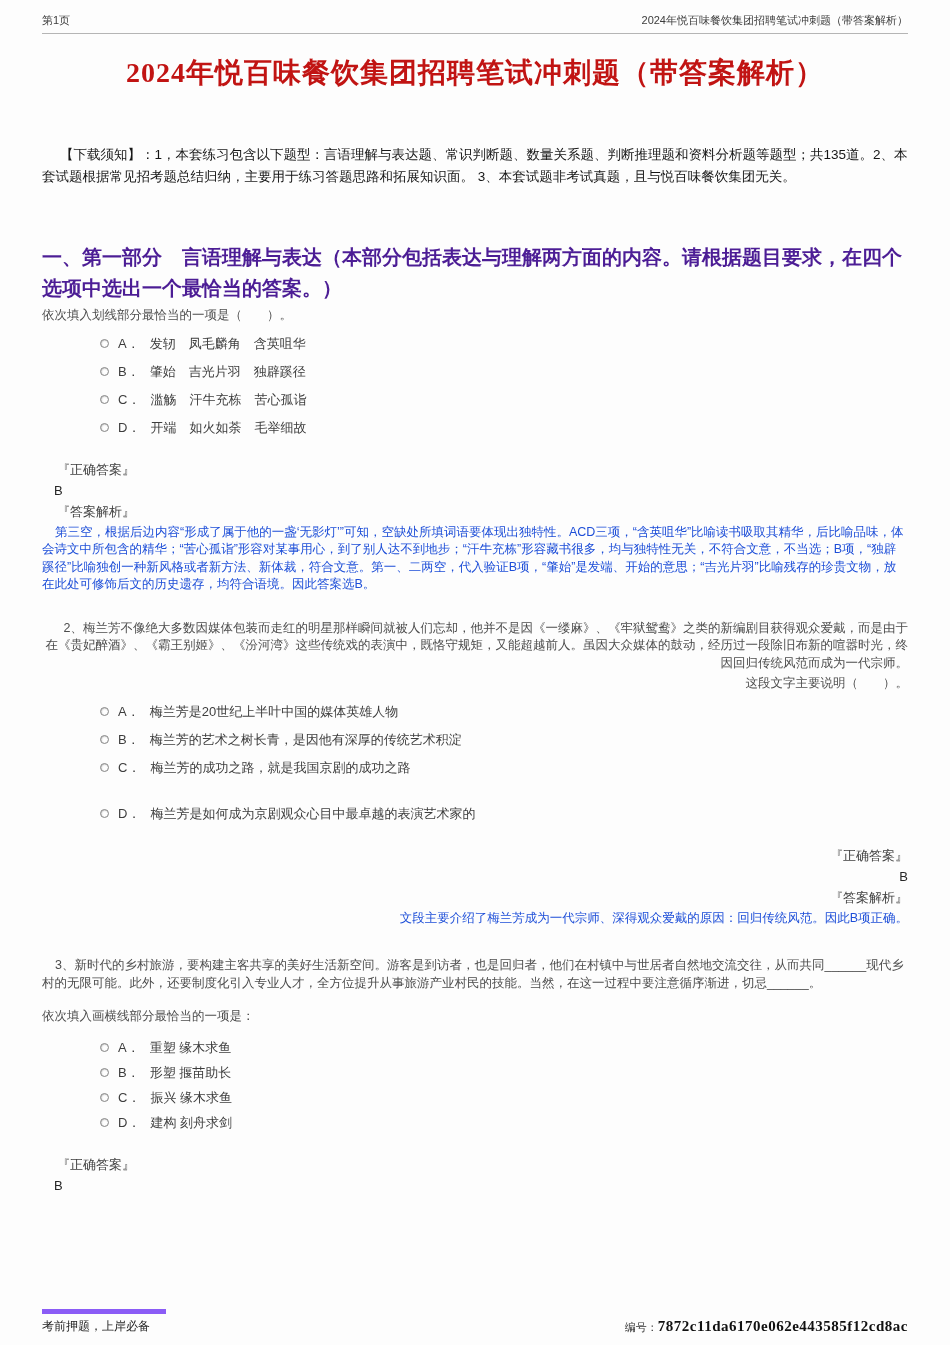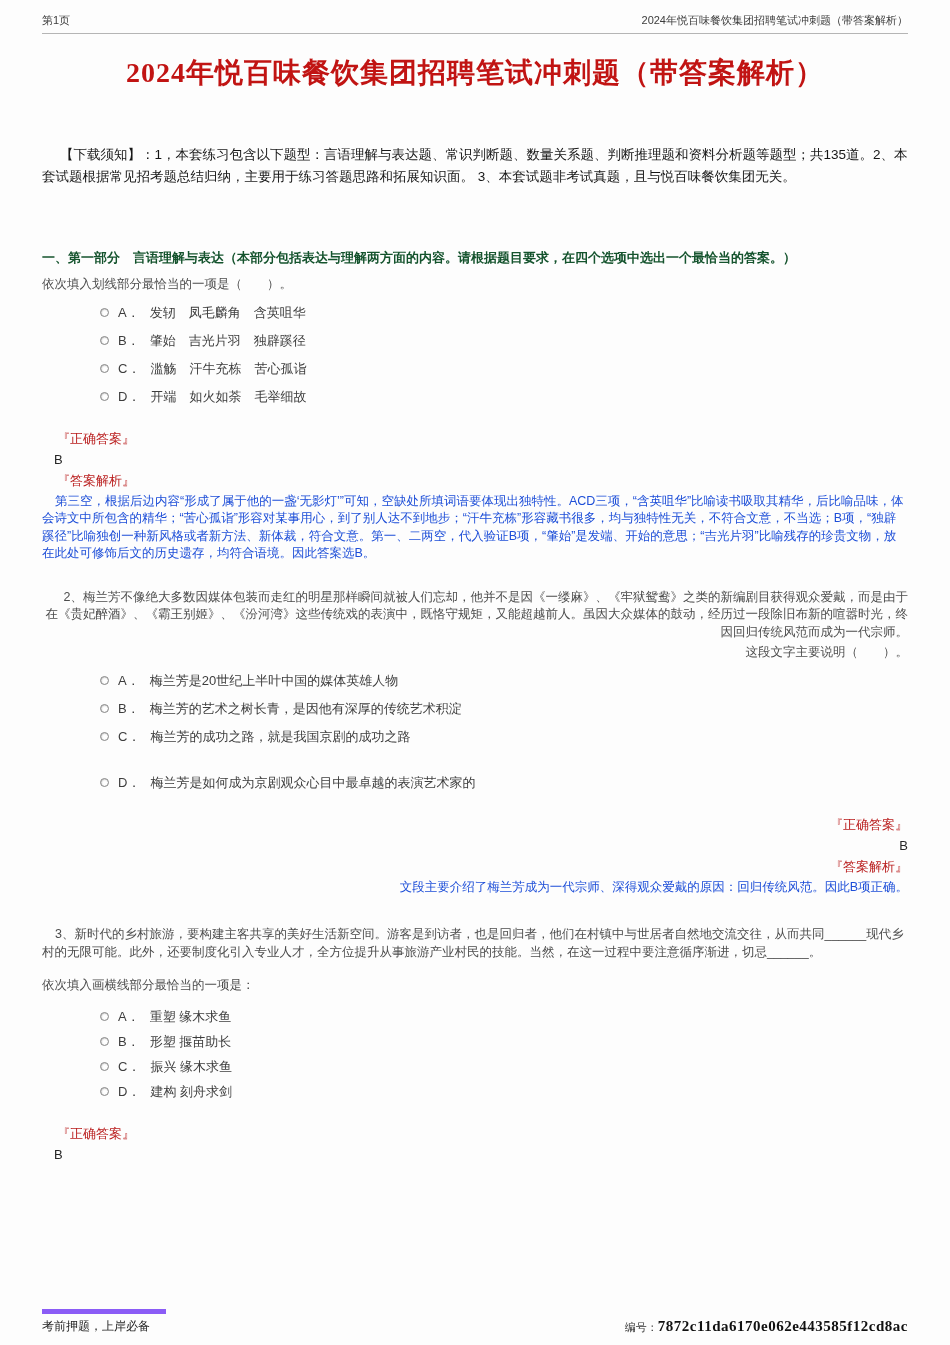--- a/index.html
+++ b/index.html
@@ -2,30 +2,30 @@
 <html><head>
 <meta charset="utf-8">
 <style>
   * { margin:0; padding:0; box-sizing:border-box; }
   html,body{ width:950px; height:1345px; }
   body{ background:#fdfdfd; color:#333; font-family:"Liberation Sans","DejaVu Sans",sans-serif; position:relative; overflow:hidden; }
   .page{ padding:0 42px; }
   .hdr{ display:flex; justify-content:space-between; align-items:flex-end; padding:13px 0 5px; border-bottom:1px solid #b5b5b5; font-size:11px; color:#3c3c3c; }
   .doc-title{ margin-top:20px; text-align:center; color:#c11413; font-family:"Liberation Serif","DejaVu Serif",serif; font-weight:700; font-size:28px; letter-spacing:1px; }
   .intro{ margin-top:52px; font-size:13.5px; line-height:22px; color:#161616; text-indent:18px; }
-  .section-heading{ margin-top:54px; color:#14532d; font-family:"Liberation Serif","DejaVu Serif",serif; font-weight:700; font-size:13px; line-height:31px; }
+  .section-heading{ margin-top:54px; color:#4c1d95; font-family:"Liberation Serif","DejaVu Serif",serif; font-weight:700; font-size:20px; line-height:31px; }
   .stem{ font-size:12.5px; line-height:17.5px; color:#4c4c4c; text-indent:13px; }
   .prompt{ font-size:12.5px; line-height:17.5px; color:#4c4c4c; margin-top:3px; }
   .opts{ margin:9px 0 0 58px; }
   .opt{ display:flex; align-items:center; margin-top:10px; font-size:13px; color:#3d3d3d; cursor:default; }
   .radio{ width:9px; height:9px; border-radius:50%; border:1px solid #858585; background:#fff; box-shadow:inset .5px .5px 1.5px rgba(0,0,0,.3); margin-right:9px; flex:0 0 auto; }
   .opt-label{ margin-right:10px; white-space:pre; }
   .opt-text{ white-space:pre-wrap; }
   .ansblock{ margin-top:22px; }
-  .ans-label{ font-size:13px; color:#b91c1c; padding-left:15px; line-height:21px; }
+  .ans-label{ font-size:13px; color:#404040; padding-left:15px; line-height:21px; }
   .ans-value{ font-size:13px; color:#262626; padding-left:12px; line-height:21px; }
   .analysis{ font-size:12.5px; line-height:17.5px; color:#1d4ed8; text-indent:13px; margin-top:2px; }
   .q1 .stem{ margin-top:20px; }
   .q2{ margin-top:26px;text-align:right; }
   .q3{ margin-top:30px; }
   .q3 .prompt{ margin-top:16px; }
   .q3 .opts{ margin-top:13px; }
   .q3 .opt{ margin-top:7px; }
   .opt-gap{ margin-top:28px; }
   .footer{ position:absolute; left:42px; right:42px; bottom:10px; display:flex; justify-content:space-between; align-items:flex-end; }

